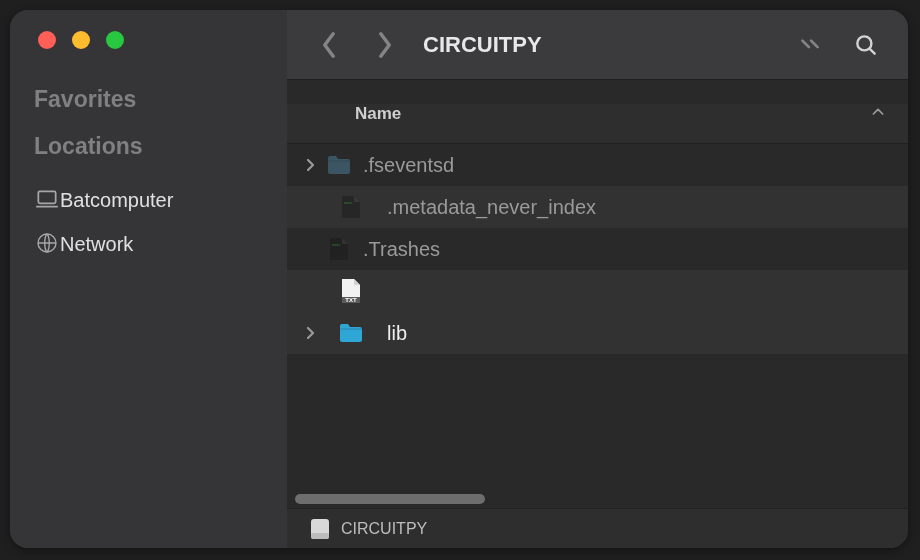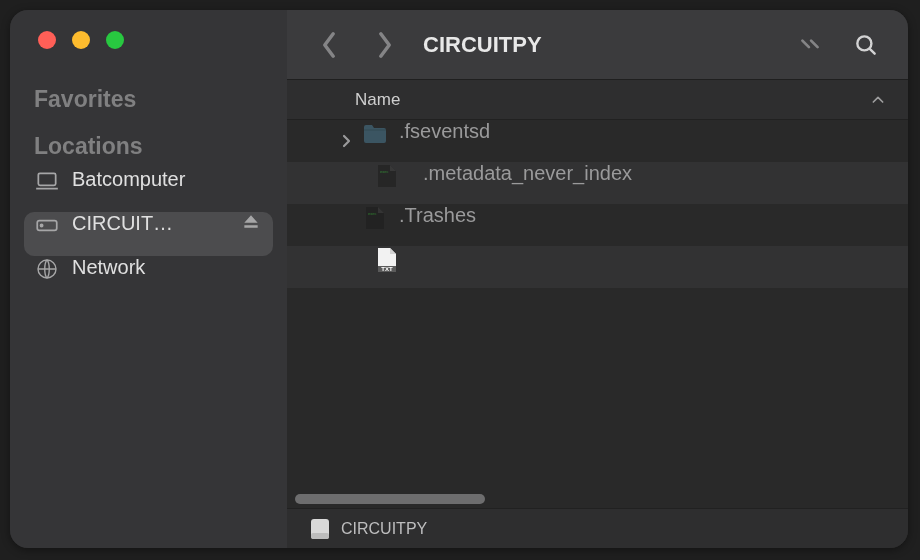--- a/index.html
+++ b/index.html
@@ -46,22 +46,21 @@
 
   .side-section-label {
     font-size: 23px;
     color: #808081;
     padding: 16px 0 4px 24px;
     font-weight: 600;
   }
   .side-items { padding: 4px 14px 0 14px; }
   .side-item {
     display:flex;
-    align-items:flex-start;
-    gap:12px;
+    align-items:flex-end;
     height:44px;
     border-radius:10px;
     padding:0 10px;
     font-size:20px;
     color:#e0e0e0;
     cursor:default;
   }
   .side-item.selected {
     background:#4c4c4e;
   }
@@ -119,39 +118,40 @@
     font-weight:700;
     color:#e8e8e8;
     padding-left:4px;
   }
   .toolbar-spacer { flex:1; }
 
   .column-header {
     height:40px;
     background:#2e2e2f;
     display:flex;
-    align-items:center;
+    align-items:flex-start;
     color:#cfcfcf;
     font-size:17px;
-    font-weight:400;
+    font-weight:700;
     padding-left:68px;
     padding-right:22px;
     border-bottom:1px solid #212121;
     box-sizing:border-box;
+    margin-top:24px;
   }
   .column-header .spacer { flex:1; }
   .sort-arrow { color:#9c9c9d; }
 
   .file-list { flex:1; overflow:hidden; }
   .row {
     height:42px;
     display:flex;
+    align-items:center;
     font-size:20px;
     color:#ededed;
-    padding-left:36px;
   }
   .row.alt { background:#323233;gap:12px; }
   .row.hidden-file { color:#9a9a9b; }
   .disclosure {
     width:30px;
     margin-left:8px;
     display:flex;
     align-items:center;
     justify-content:center;
     color:#9a9a9b;
@@ -221,34 +221,20 @@
       <div class="side-item">
         <span class="side-icon">
           <svg width="26" height="26" viewBox="0 0 24 24" fill="none" stroke="currentColor" stroke-width="1.6">
             <rect x="4" y="5" width="16" height="11" rx="1.5"></rect>
               <path d="M2 19h20"></path>
           </svg>
         </span>
         <span class="label">Batcomputer</span>
       </div>
 
-      <div class="side-item selected">
-        <span class="side-icon">
-          <svg width="26" height="26" viewBox="0 0 24 24" fill="none" stroke="currentColor" stroke-width="1.6">
-            <rect x="3" y="8" width="18" height="9" rx="2"></rect>
-              <circle cx="7" cy="12.5" r="1" fill="currentColor"></circle>
-          </svg>
-        </span>
-        <span class="label">CIRCUIT…</span>
-        <span class="eject">
-          <svg width="20" height="20" viewBox="0 0 24 24" fill="currentColor">
-            <path d="M12 4l8 9H4l8-9z M4 16h16v3H4z"></path>
-          </svg>
-        </span>
-      </div>
 
       <div class="side-item">
         <span class="side-icon">
           <svg width="24" height="24" viewBox="0 0 24 24" fill="none" stroke="currentColor" stroke-width="1.4">
             <circle cx="12" cy="12" r="9"></circle>
             <path d="M3 12h18 M12 3c3 3 3 15 0 18 M12 3c-3 3-3 15 0 18"></path>
           </svg>
         </span>
         <span class="label">Network</span>
       </div>
@@ -334,20 +320,34 @@
         <div class="row alt">
           <span class="disclosure"></span>
           <span class="file-icon">
             <svg width="22" height="26" viewBox="0 0 22 26" style="opacity:1">
     <path d="M2 1h12l6 6v18H2z" fill="#f2f2f2"></path>
     <path d="M14 1v6h6" fill="#d2d2d2"></path>
     <rect x="2" y="19" width="18" height="6" fill="#5a5a5a"></rect>
     <text x="11" y="23.5" font-size="6" fill="#fff" text-anchor="middle" font-family="Arial" font-weight="bold">TXT</text>
   </svg>
           </span>
+        </div>
+        <div class="row alt">
+          <span class="disclosure">
+            <svg width="12" height="14" viewBox="0 0 10 14" fill="none" stroke="currentColor" stroke-width="2.2" stroke-linecap="round" stroke-linejoin="round">
+              <path d="M3 2l5 5-5 5"></path>
+            </svg>
+          </span>
+          <span class="file-icon">
+            <svg width="26" height="22" viewBox="0 0 26 22" style="opacity:1">
+      <path d="M2 4a2 2 0 0 1 2-2h6l2 3h10a2 2 0 0 1 2 2v11a2 2 0 0 1-2 2H4a2 2 0 0 1-2-2V4z" fill="#2fa7d6"></path>
+      <path d="M2 7h22" stroke="#00000033"></path>
+    </svg>
+          </span>
+          <span>lib</span>
         </div>
       </div>
 
     <div class="scroll-track">
       <div class="scroll-thumb"></div>
     </div>
 
     <div class="pathbar">
       <span class="drive-icon">
         <svg width="20" height="22" viewBox="0 0 20 22">

